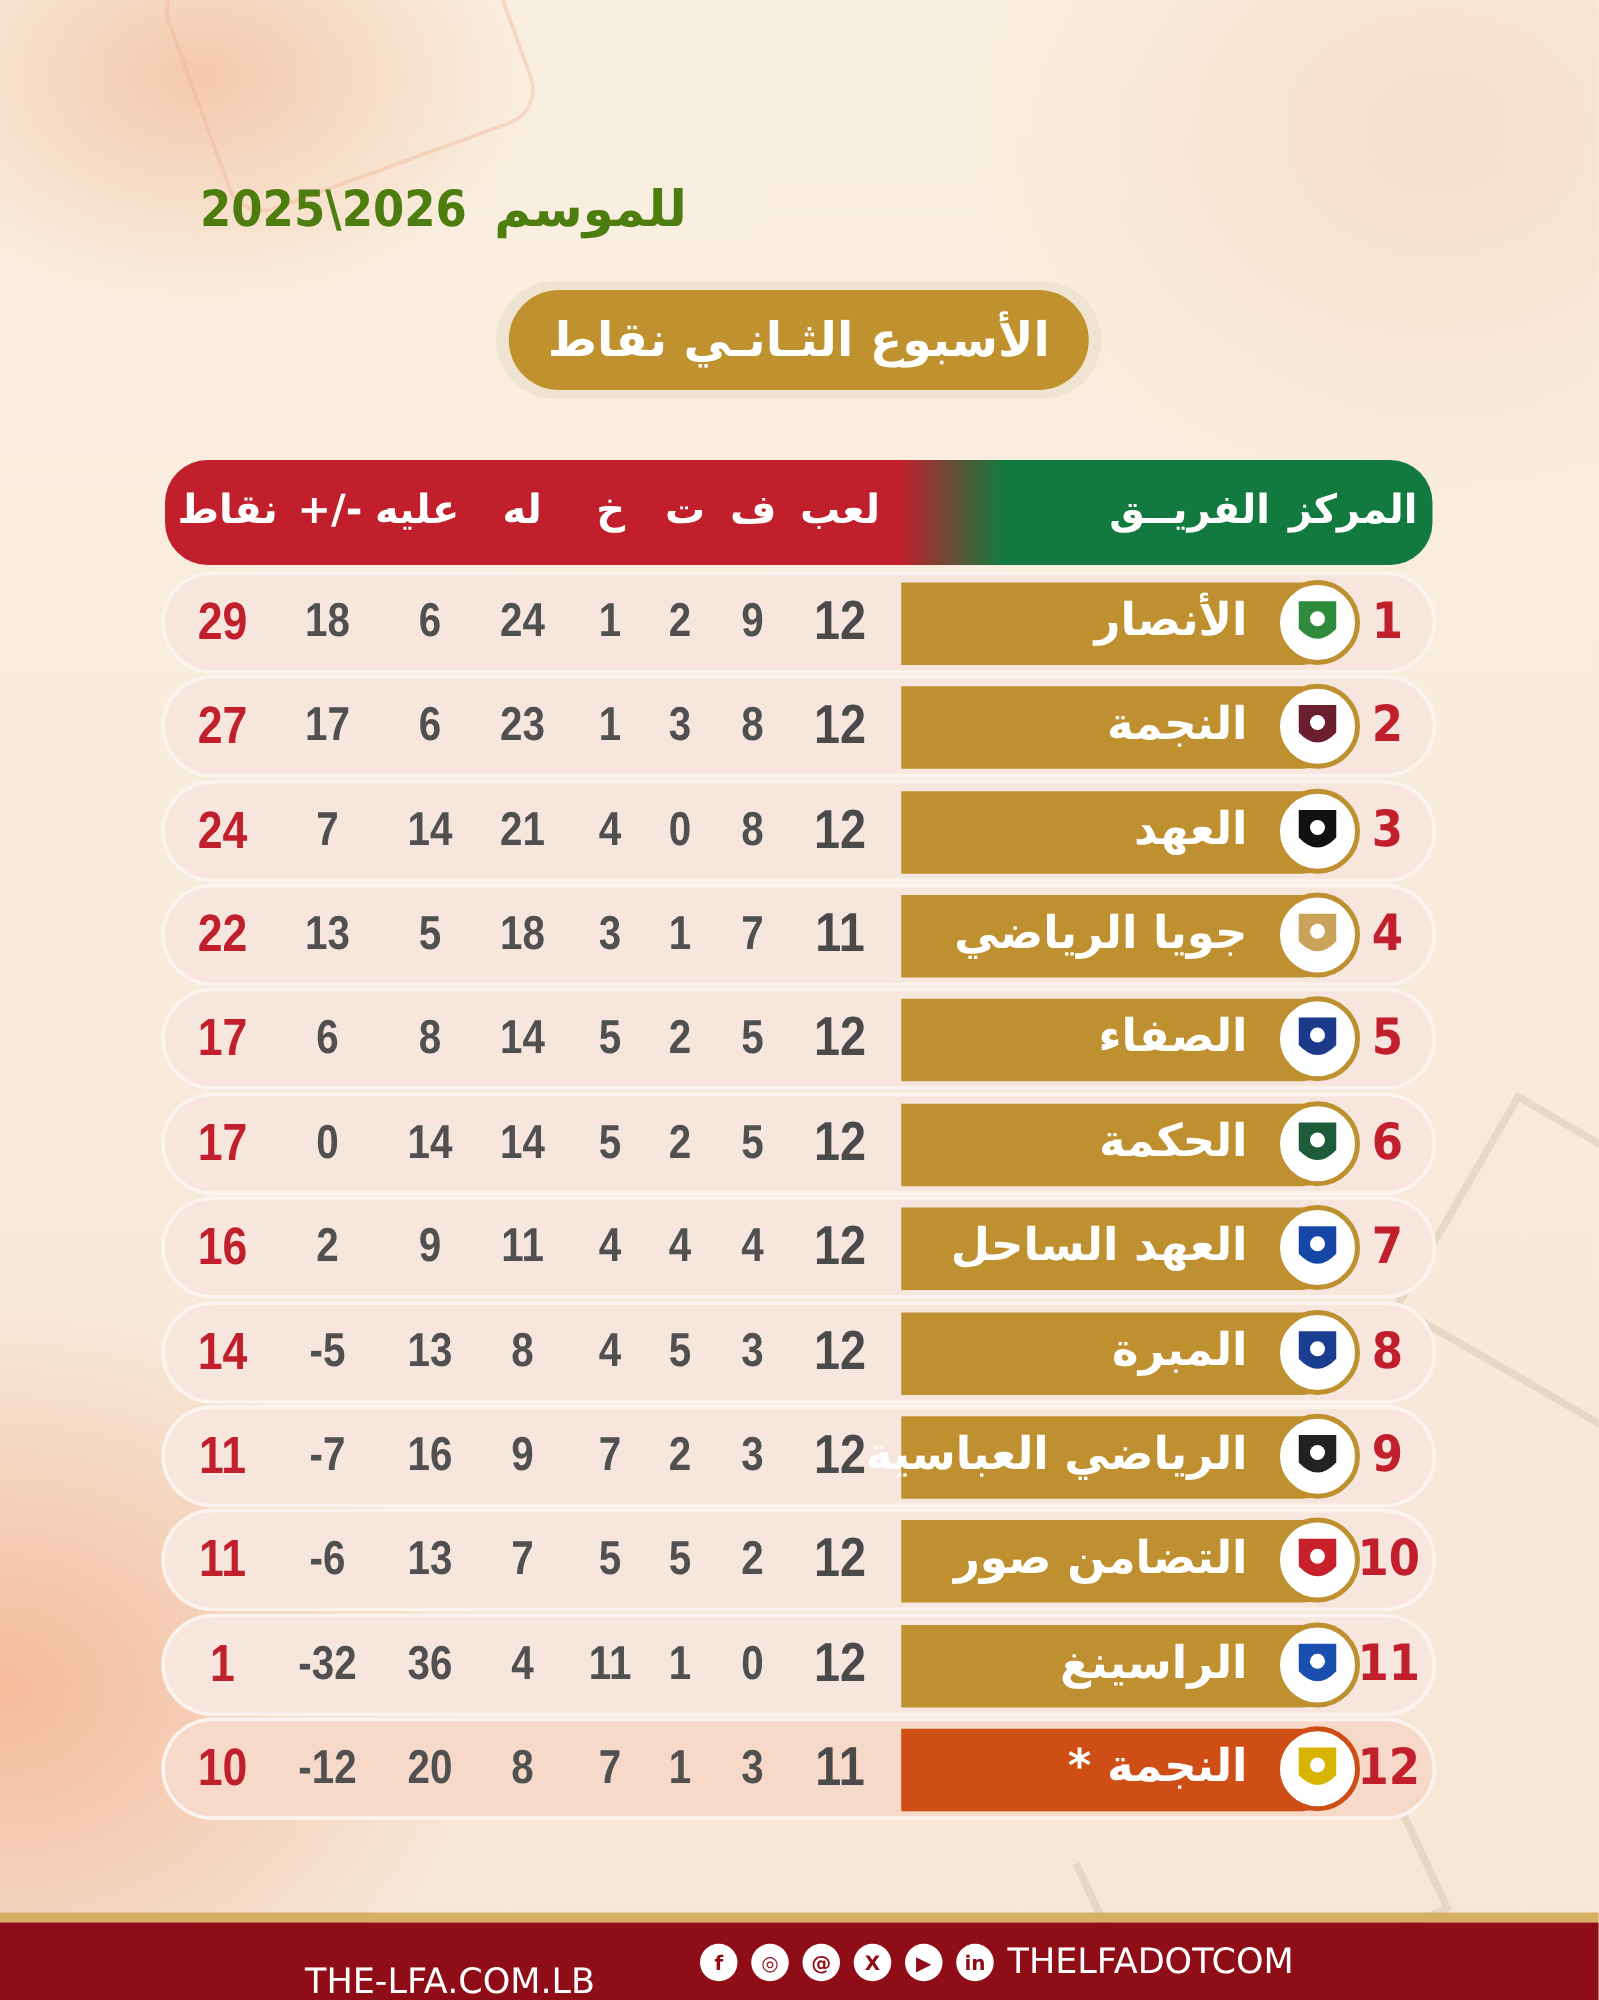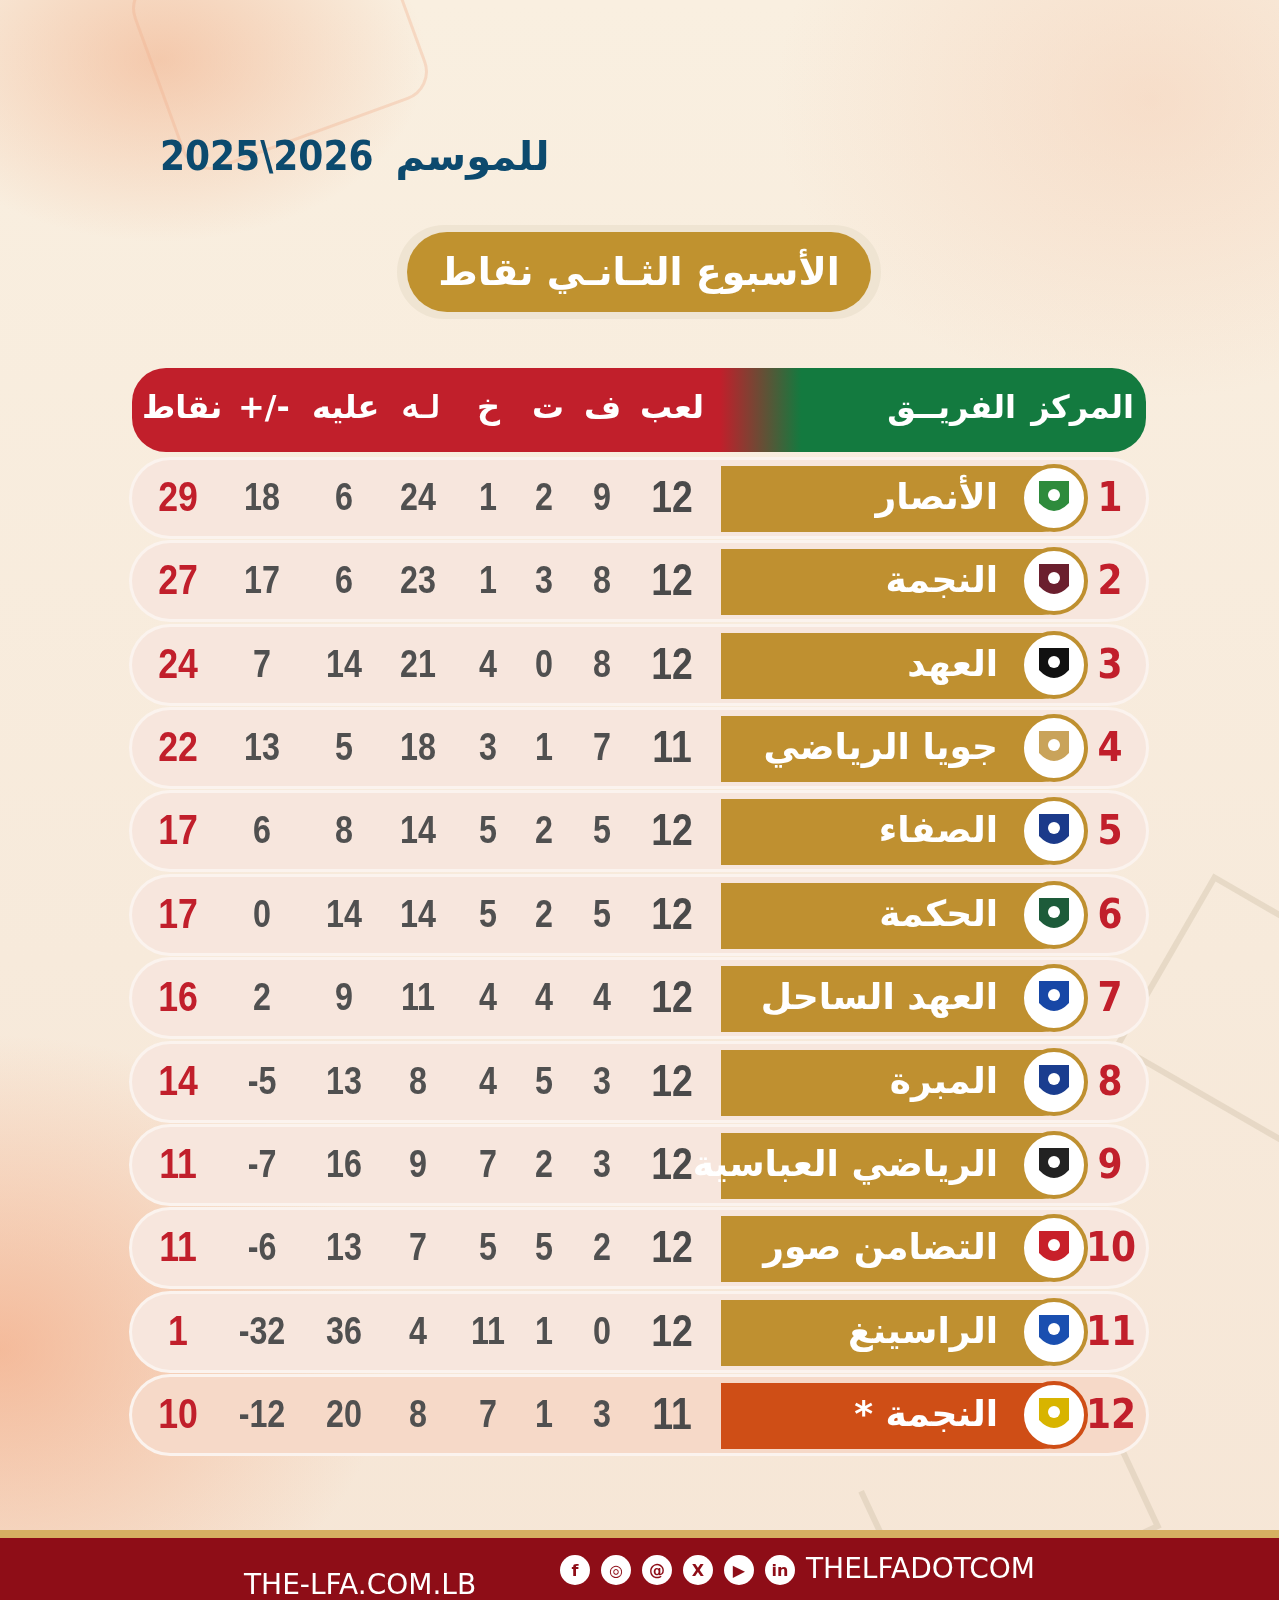--- a/index.html
+++ b/index.html
@@ -22,22 +22,22 @@
 
   
   .header { position:absolute; left:0; top:0; width:1279px; height:200px; }
   .title {
     position:absolute; right:205px; top:40px;
     font-family: "DejaVu Sans", sans-serif; font-weight:bold;
     color:#176a36; font-size:66px; line-height:80px;
     direction: rtl; white-space:nowrap; letter-spacing:1px;
   }
   .season {
-    position:absolute; left:160px; top:132px;
-    color:#0c4a6e; font-weight:bold; font-size:40px; line-height:48px;
+    position:absolute; left:160px; top:144px;
+    color:#4d7c0f; font-weight:bold; font-size:40px; line-height:48px;
     direction: rtl; white-space:nowrap;
   }
   .season .yrs { margin-right:22px; font-family:"DejaVu Sans Condensed","DejaVu Sans",sans-serif; }
   .logo {
     position:absolute; left:1100px; top:22px; width:124px; height:124px;
     border-radius:50%; background:#c8202a;
     display:flex; align-items:center; justify-content:center;
   }
   .logo-inner {
     width:88px; height:88px; border-radius:50%; background:#fff;
@@ -131,22 +131,22 @@
 <div class="week-pill-wrap"></div>
 <div class="week-pill">الأسبوع الثـانـي نقاط</div>
 
 <div class="thead">
   <span style="right:12px;">المركز</span>
   <span style="right:130px;">الفريــق</span>
   <span style="left:508px;">لعب</span>
   <span style="left:452px;">ف</span>
   <span style="left:400px;">ت</span>
   <span style="left:345px;">خ</span>
-  <span style="left:270px;font-family:Liberation Mono, monospace;">له</span>
-  <span style="left:180px;">عليه</span>
+  <span style="left:270px;">له</span>
+  <span style="left:168px;">عليه</span>
   <span style="left:106px;direction:ltr;">+/-</span>
   <span style="left:10px;">نقاط</span>
 </div>
 
 <div id="rows">
     <div class="row" style="top: 460px;">
       <div class="team-band"></div>
       <div class="badge">
         <svg width="46" height="46" viewBox="0 0 46 46">
           <path d="M8 6 H38 V28 Q23 44 8 28 Z" fill="#2e8b3c"></path>

